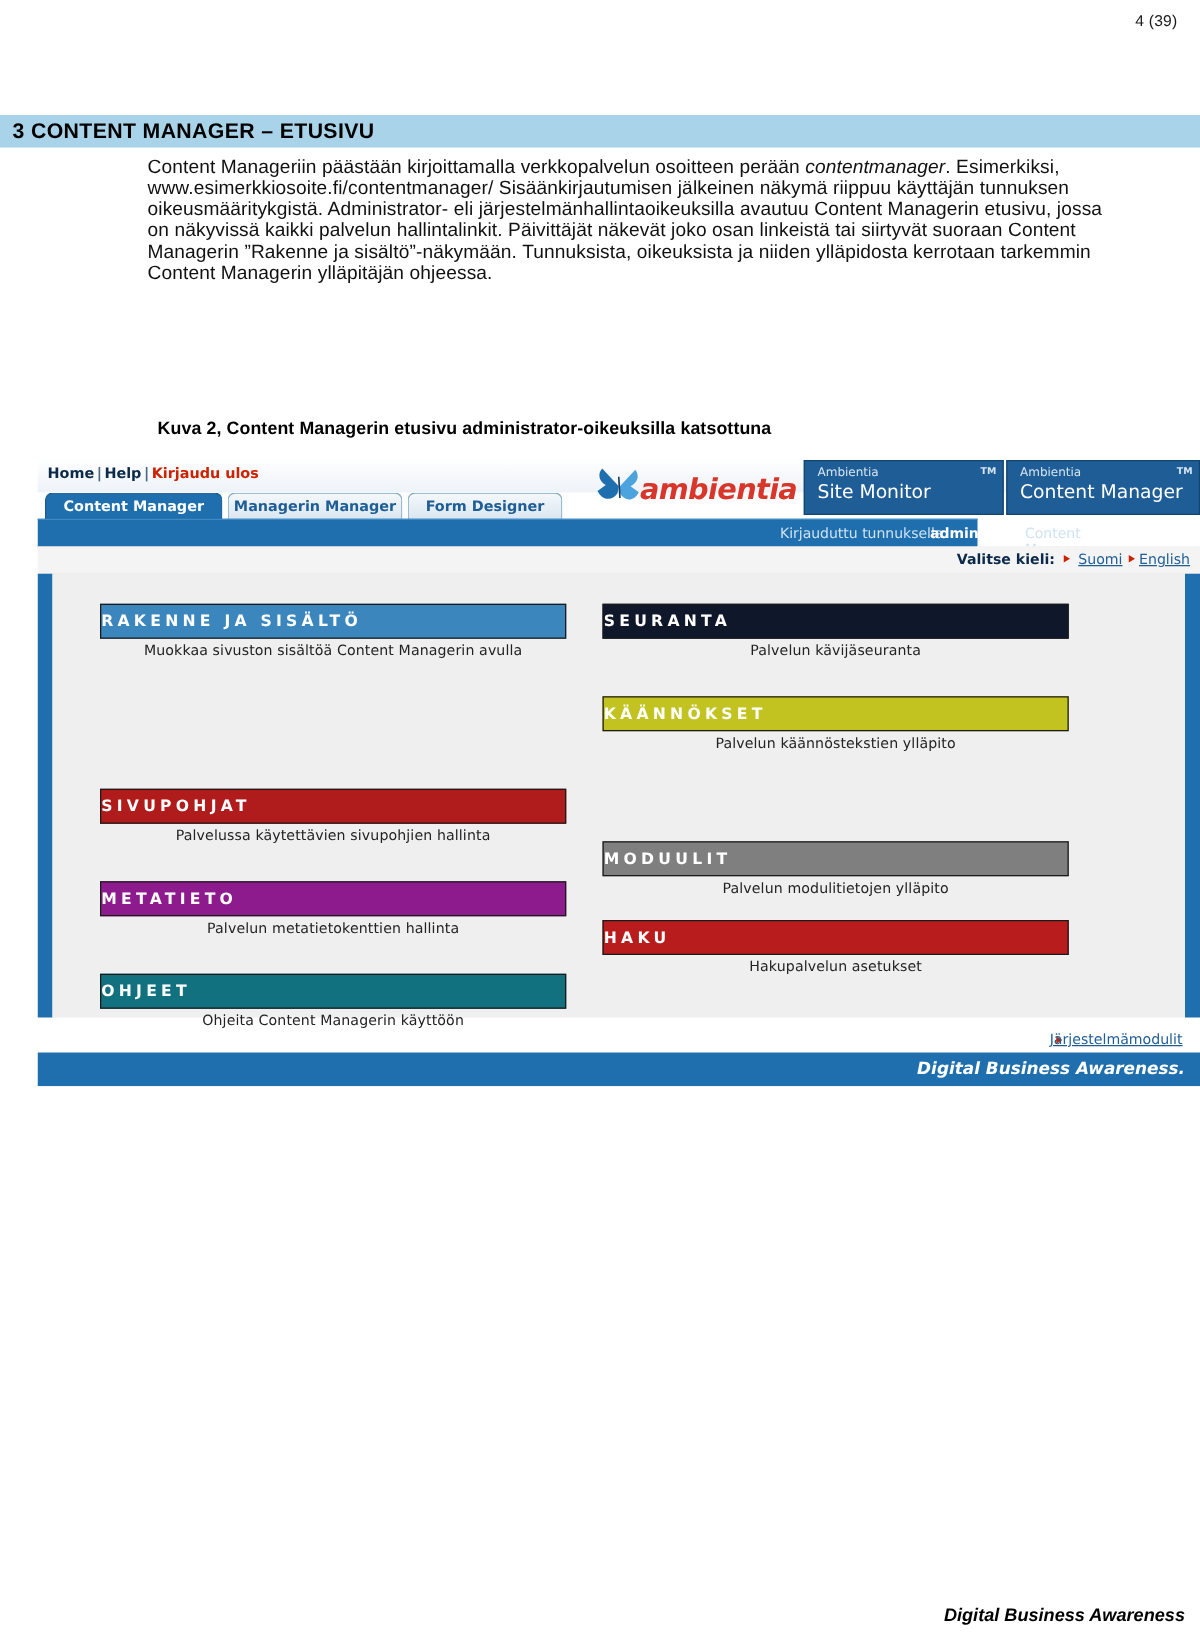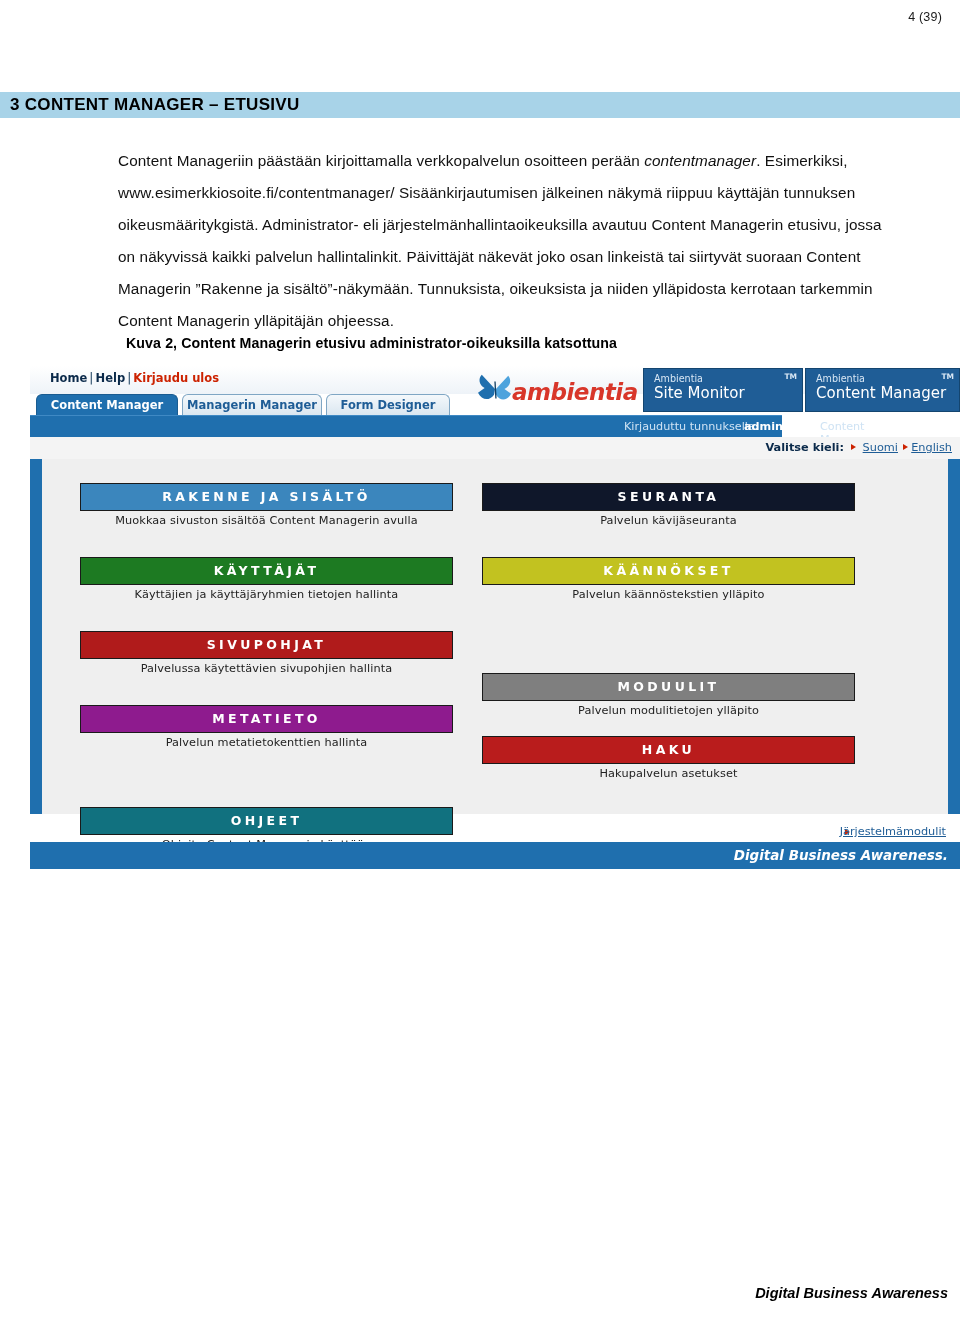--- a/index.html
+++ b/index.html
@@ -20,43 +20,42 @@
     position:absolute;left:0;top:92px;width:960px;height:26px;
     background:#a8d3e8;
   }
   .heading-band .htxt{
     position:absolute;left:10px;top:3px;
     font-size:17px;font-weight:bold;letter-spacing:.3px;color:#000;
   }
   
   .body-copy{
     position:absolute;left:118px;top:125px;width:770px;
-    font-size:15.3px;line-height:32px;color:#111;
+    font-size:15.3px;line-height:17px;color:#111;
     letter-spacing:.1px;
-    margin-top:20px;
   }
   .body-copy em{font-style:italic;}
   .caption{
     position:absolute;left:126px;top:335px;width:780px;
     font-size:14.2px;font-weight:bold;color:#000;letter-spacing:.1px;
   }
   
   .shot{
     position:absolute;left:30px;top:366px;width:930px;height:503px;
     background:#ffffff;
     overflow:hidden;
     font-family:"DejaVu Sans", sans-serif;
   }
   
   .shot-top{
     position:absolute;left:0;top:0;width:930px;height:28px;
     background:linear-gradient(#ffffff,#eef3f8);
   }
   .util{
-    position:absolute;left:20px;top:5px;
+    position:absolute;left:8px;top:5px;
     font-size:11.5px;font-weight:bold;color:#0b2a4a;
   }
   .util .sep{color:#4a6781;font-weight:bold;padding:0 2px;}
   .util .logout{color:#cc2200;}
   
   .logo-wrap{
     position:absolute;left:430px;top:0;width:200px;height:46px;
   }
   .logo-butterfly{
     position:absolute;left:16px;top:6px;width:38px;height:34px;
@@ -129,21 +128,21 @@
   .rail.r{right:0;}
   .canvas{
     position:absolute;left:12px;top:93px;width:906px;height:355px;
     background:#efefef;
   }
   
   .tile{position:absolute;}
   .tile .bar{
     height:26px;border:1px solid #1a1a1a;
     color:#ffffff;font-size:12.5px;font-weight:bold;
-    letter-spacing:3.4px;text-align:center;line-height:26px;
+    letter-spacing:3.4px;line-height:26px;
   }
   .tile .sub{
     margin-top:3px;text-align:center;
     font-size:11.3px;color:#222;letter-spacing:.1px;
   }
   
   .shot-foot{
     position:absolute;left:0;bottom:0;width:930px;height:27px;
     background:#1f6fae;
   }
@@ -236,24 +235,20 @@
 
     <div class="tile" style="left:38px;top:24px;width:373px;">
       <div class="bar" style="background:#3b86bd;">RAKENNE JA SISÄLTÖ</div>
       <div class="sub">Muokkaa sivuston sisältöä Content Managerin avulla</div>
     </div>
     <div class="tile" style="left:440px;top:24px;width:373px;">
       <div class="bar" style="background:#0f172a;">SEURANTA</div>
       <div class="sub">Palvelun kävijäseuranta</div>
     </div>
 
-    <div class="tile" style="left:38px;top:98px;width:373px;">
-      <div class="bar" style="background:#1d7a22;">KÄYTTÄJÄT</div>
-      <div class="sub">Käyttäjien ja käyttäjäryhmien tietojen hallinta</div>
-    </div>
     <div class="tile" style="left:440px;top:98px;width:373px;">
       <div class="bar" style="background:#c2c220;">KÄÄNNÖKSET</div>
       <div class="sub">Palvelun käännöstekstien ylläpito</div>
     </div>
 
     <div class="tile" style="left:38px;top:172px;width:373px;">
       <div class="bar" style="background:#b01b1b;">SIVUPOHJAT</div>
       <div class="sub">Palvelussa käytettävien sivupohjien hallinta</div>
     </div>
     <div class="tile" style="left:440px;top:172px;width:373px;margin-top:42px;">
@@ -264,21 +259,21 @@
     <div class="tile" style="left:38px;top:246px;width:373px;">
       <div class="bar" style="background:#8e1b8e;">METATIETO</div>
       <div class="sub">Palvelun metatietokenttien hallinta</div>
     </div>
     <div class="tile" style="left:440px;top:246px;width:373px;">
       <div class="bar" style="background:#b91c1c;margin-top:31px;">HAKU</div>
       <div class="sub">Hakupalvelun asetukset</div>
     </div>
 
     <div class="tile" style="left:38px;top:320px;width:373px;">
-      <div class="bar" style="background:#11717f;margin-top:28px;">OHJEET</div>
+      <div class="bar" style="background:#11717f;">OHJEET</div>
       <div class="sub">Ohjeita Content Managerin käyttöön</div>
     </div>
 
   </div>
 
   <span class="sysmod-arrow"></span>
   <a class="sysmod">Järjestelmämodulit</a>
 
   <div class="shot-foot">
     <div class="dba">Digital Business Awareness.</div>

